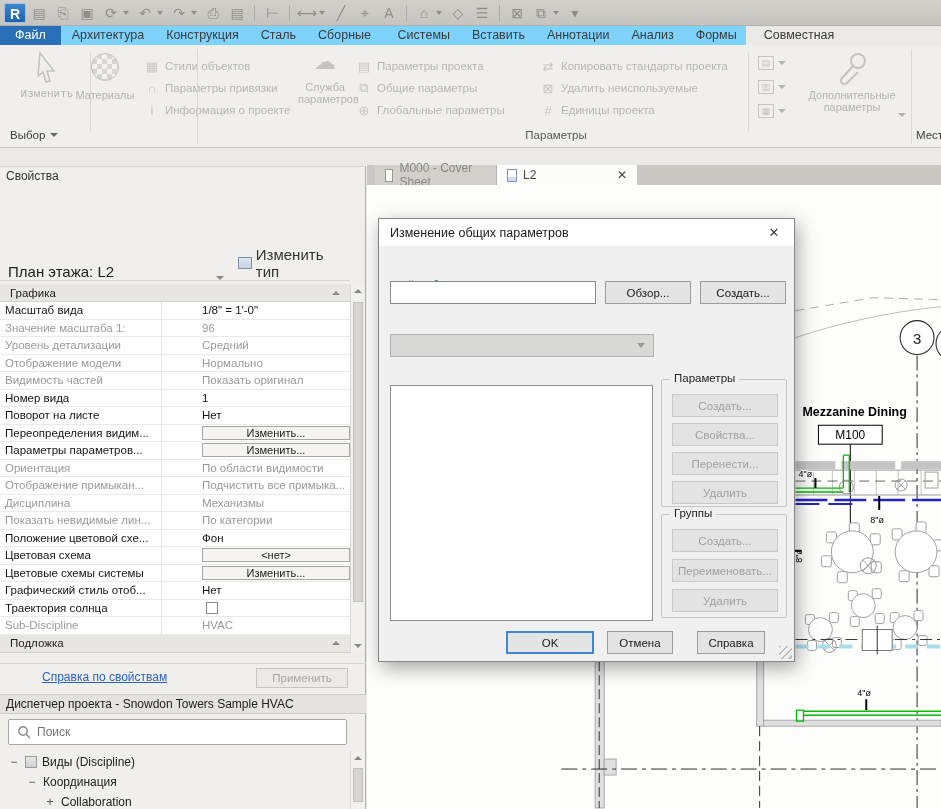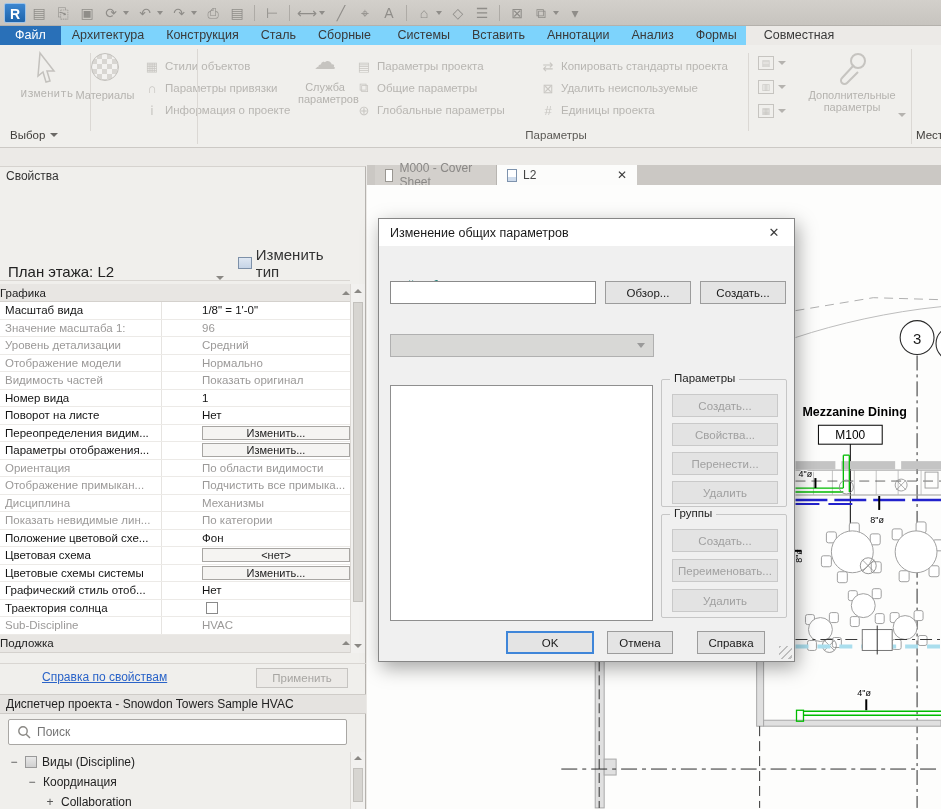--- a/index.html
+++ b/index.html
@@ -54,21 +54,21 @@
   .typetext { margin-left:12px; font-size:12px; color:#222; line-height:17px; flex:1; }
   .typebox .tri-dn { margin-right:8px; }
   .viewsel { position:absolute; left:0; top:89px; width:350px; height:25px; display:flex; align-items:flex-end;
              font-size:15px; color:#222; border-bottom:1px solid #d9d6d2; }
   .viewsel .name { margin-left:8px; width:210px; }
   .edittype { display:flex; align-items:center; gap:4px; margin-left:14px; color:#333; }
   .ticon { width:14px; height:12px; border:1px solid #7d90a8; background:linear-gradient(#dfe7f2,#c6d4e6); position:relative; }
   
   .pgrid { position:absolute; left:0; top:117px; width:350px; height:369px; background:#fff; overflow:hidden; }
   .psec { height:18px; background:#e8e6e3; border-bottom:1px solid #d4d1cd; display:flex; align-items:center;
-          padding:0 0; color:#222; }
+          padding:0 10px; color:#222; }
   .psec .chev { margin-left:auto; display:flex; flex-direction:column; gap:1px; }
   .tri-up { width:0; height:0; border-left:4px solid transparent; border-right:4px solid transparent; border-bottom:4px solid #8a8884; }
   .prow { height:17.5px; display:flex; align-items:center; border-bottom:1px solid #eceae7;gap:34px; }
   .pl { width:162px; padding-left:5px; border-right:1px solid #e6e4e1; overflow:hidden; white-space:nowrap; height:100%; display:flex; align-items:center; }
   .pv { flex:1; padding-left:6px; overflow:hidden; white-space:nowrap; height:100%; display:flex; align-items:center; }
   .t { color:#141414; } .d { color:#9b9998; }
   .cellbtn { width:168px; height:14px; font-size:11px; font-family:"Liberation Sans",sans-serif;
              border:1px solid #a8a6a3; background:#f5f4f2; color:#222; line-height:12px; }
   .cb { width:12px; height:12px; border:1px solid #8a8a8a; background:#fff; margin-left:4px; }
   .gscroll { position:absolute; left:350px; top:117px; width:15px; height:369px; background:#f2f1ef; border-left:1px solid #dcd9d5; }
@@ -311,21 +311,21 @@
           <div class="pl t">Поворот на листе</div>
           <div class="pv t">Нет</div>
         </div>
       <div class="prow">
           <div class="pl t">Переопределения видим...</div>
           <div class="pv">
             <button class="cellbtn">Изменить...</button>
           </div>
         </div>
       <div class="prow">
-          <div class="pl t">Параметры отображения...</div>
+          <div class="pl t">Параметры параметров...</div>
           <div class="pv">
             <button class="cellbtn">Изменить...</button>
           </div>
         </div>
       <div class="prow">
           <div class="pl d">Ориентация</div>
           <div class="pv d">По области видимости</div>
         </div>
       <div class="prow">
           <div class="pl d">Отображение примыкан...</div>

